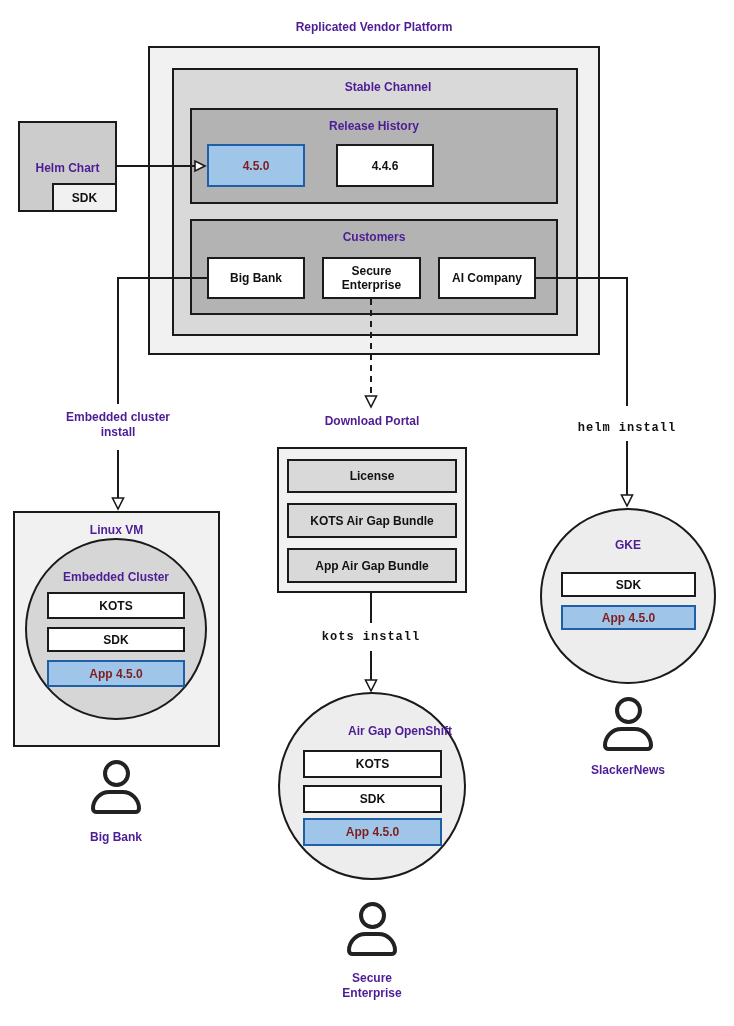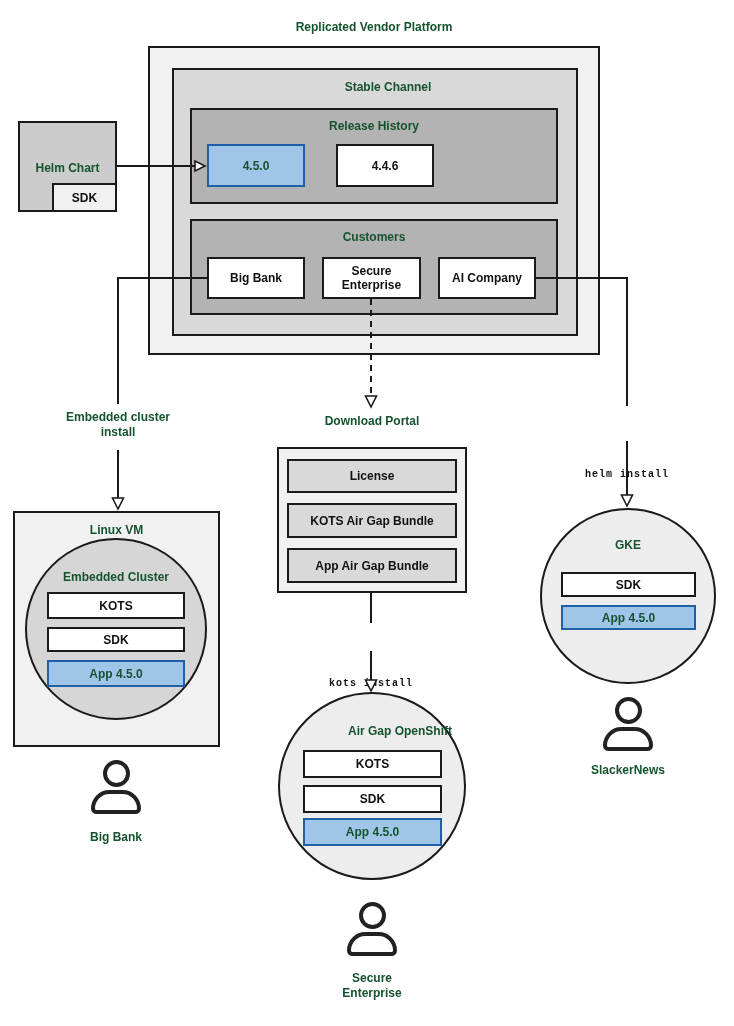--- a/index.html
+++ b/index.html
@@ -1,27 +1,27 @@
 <!DOCTYPE html>
 <html><head>
 <meta charset="utf-8">
 <style>
   html,body{margin:0;padding:0;background:#fff;}
   .canvas{position:relative;width:734px;height:1026px;background:#ffffff;
     font-family:"Liberation Sans", sans-serif;color:#111;overflow:hidden;}
   .abs{position:absolute;box-sizing:border-box;}
   .frame{border:2px solid #1a1a1a;}
-  .lbl{font-weight:bold;font-size:12px;color:#14532d;text-align:center;line-height:15px;}
+  .lbl{font-weight:bold;font-size:12px;color:#4c1d95;text-align:center;line-height:15px;}
   .node{display:flex;align-items:center;justify-content:center;text-align:center;
     font-weight:bold;font-size:12px;line-height:14px;background:#ffffff;border:2px solid #1a1a1a;}
-  .blue{background:#9fc5e8;border-color:#1f5fa8;color:#14532d;}
+  .blue{background:#9fc5e8;border-color:#1f5fa8;color:#7f1d1d;}
   .grayitem{background:#d9d9d9;}
   .circle{border-radius:50%;border:2px solid #1a1a1a;}
-  .mono{font-family:"Liberation Mono", monospace;font-weight:bold;font-size:10px;
-    text-align:center;color:#111;letter-spacing:1px;margin-top:48px;}
+  .mono{font-family:"Liberation Mono", monospace;font-weight:bold;font-size:12px;
+    text-align:center;color:#111;letter-spacing:1px;}
   .overlay{position:absolute;left:0;top:0;width:734px;height:1026px;z-index:10;pointer-events:none;}
   .person{position:absolute;z-index:3;}
   .person .head{width:19px;height:19px;border:4px solid #222;border-radius:50%;margin:0 auto;background:#fff;}
   .person .torso{width:42px;height:16px;border:4px solid #222;border-radius:20px 20px 6px 6px;margin:3px auto 0;background:#fff;}
   .z1{z-index:1}.z2{z-index:2}.z3{z-index:3}.z4{z-index:4}
 </style>
 </head>
 <body>
 
 <div class="canvas">

